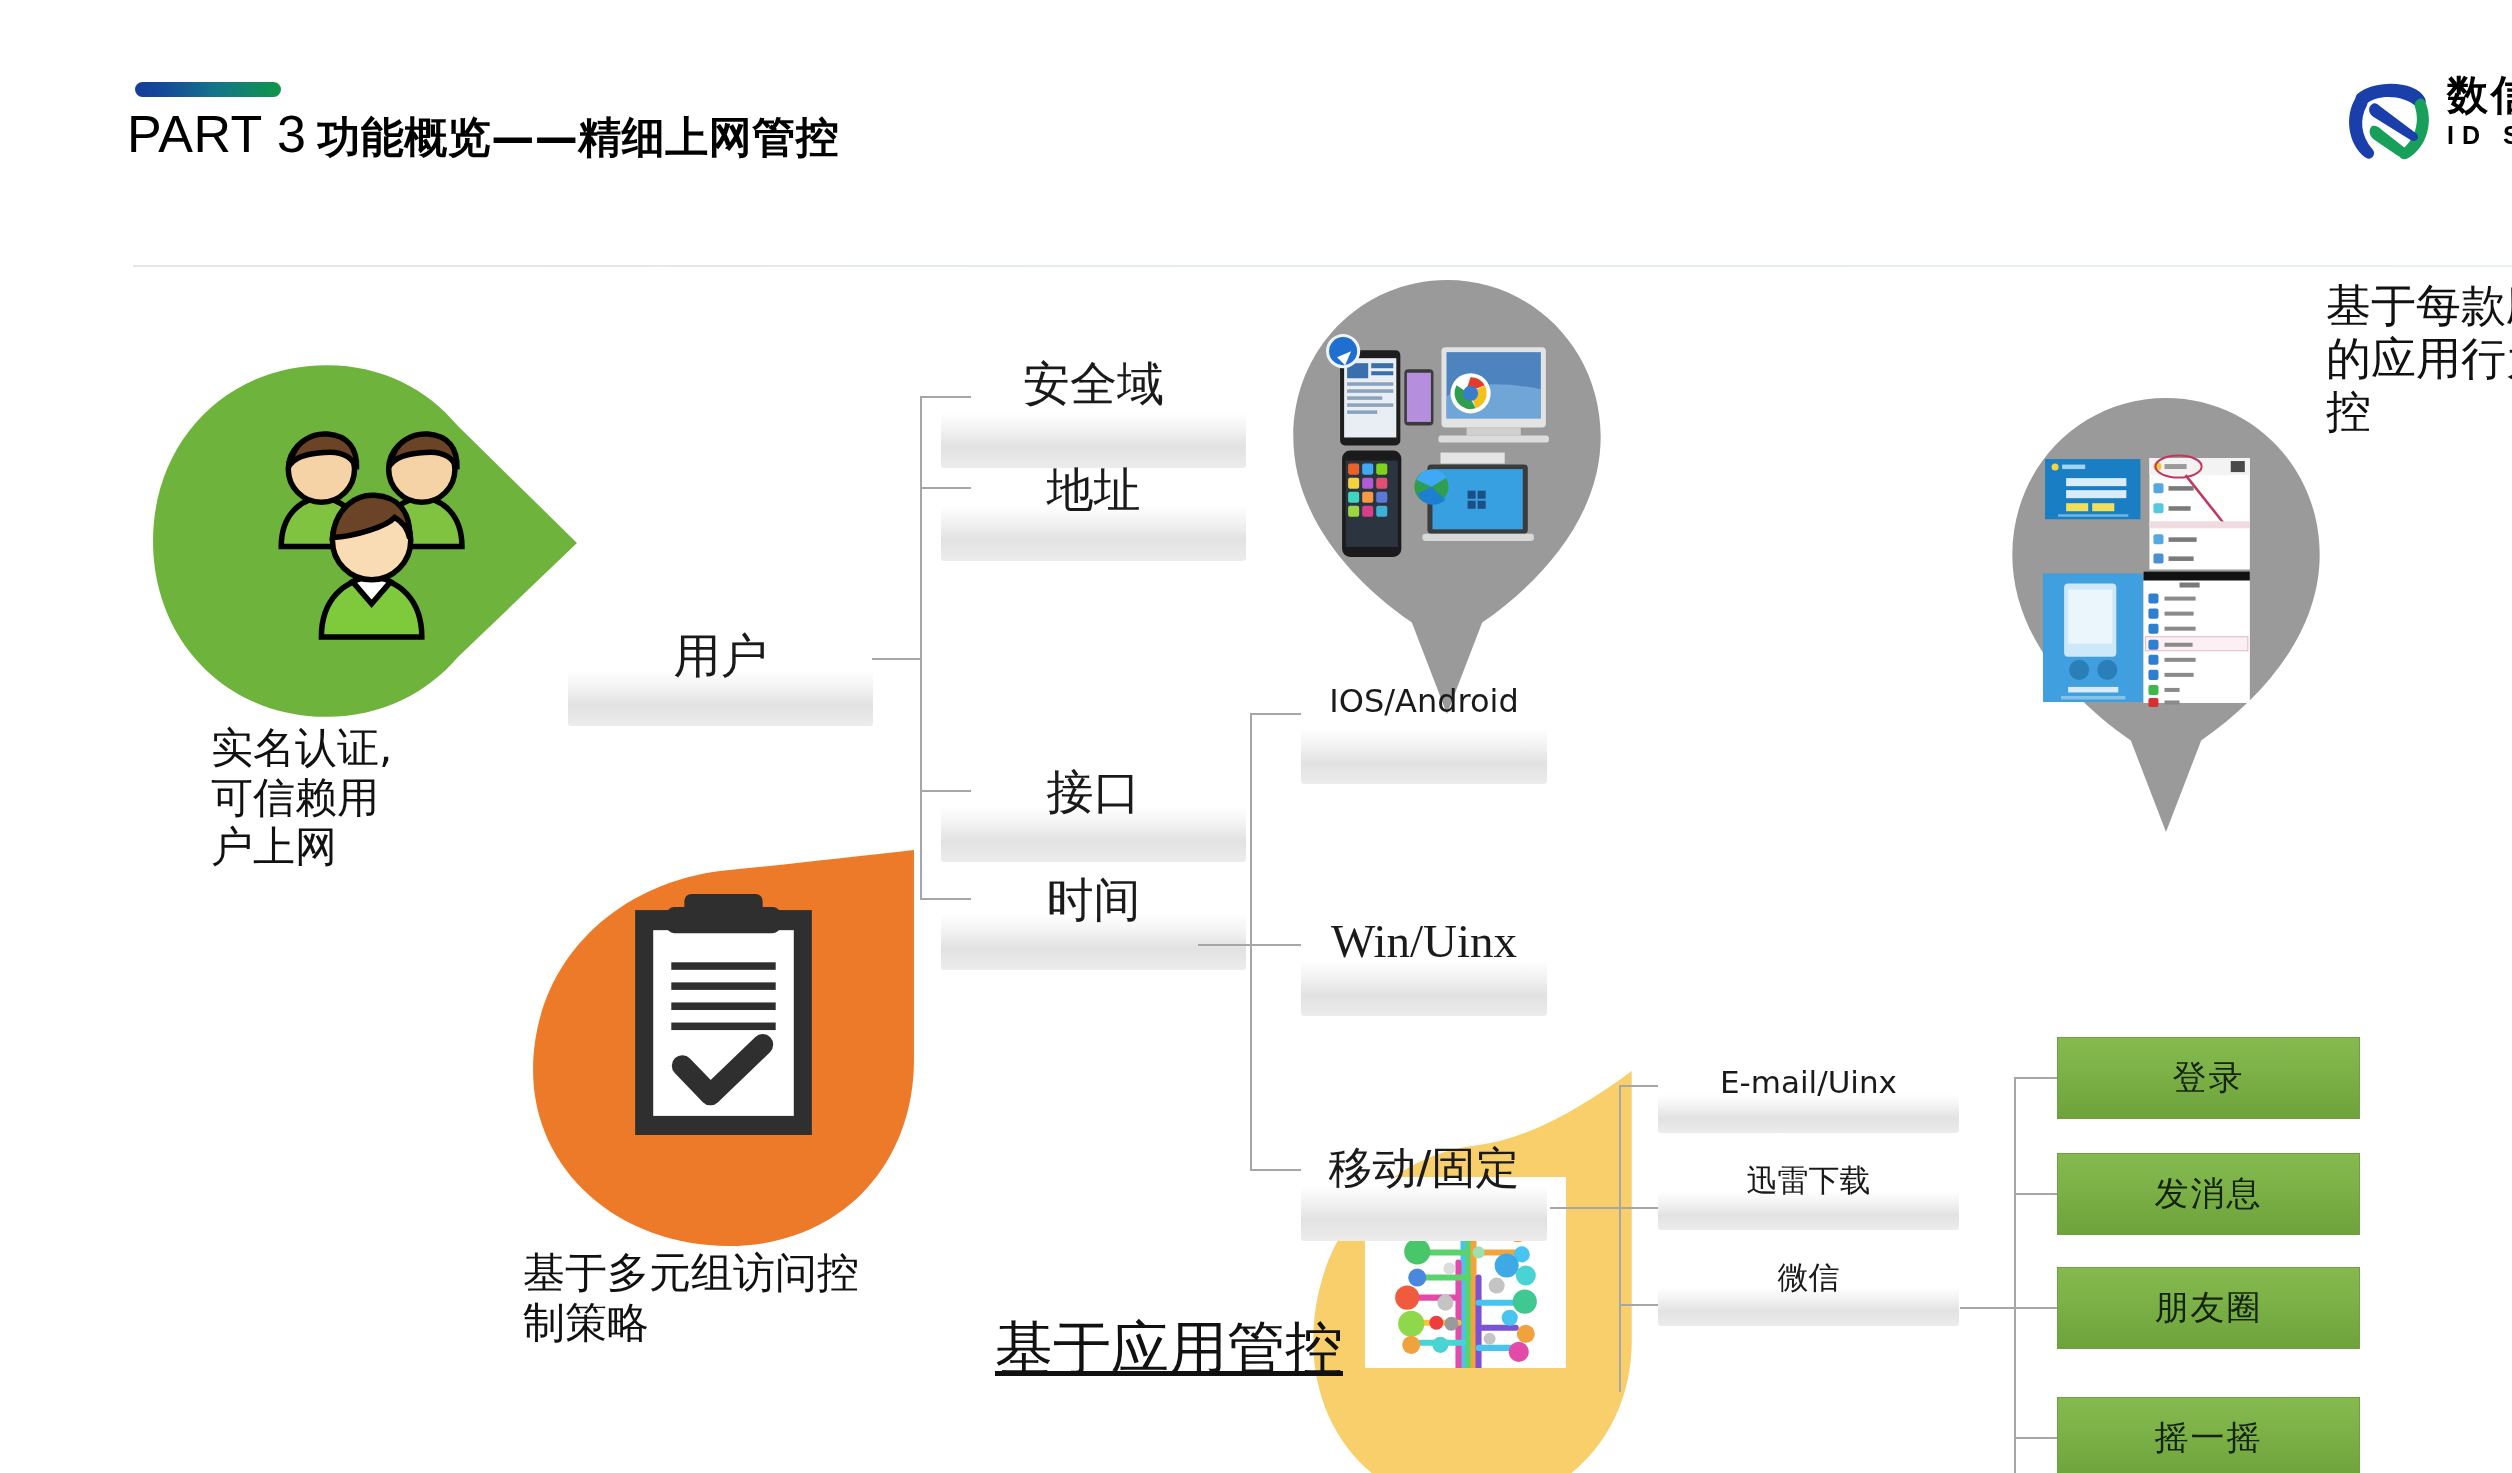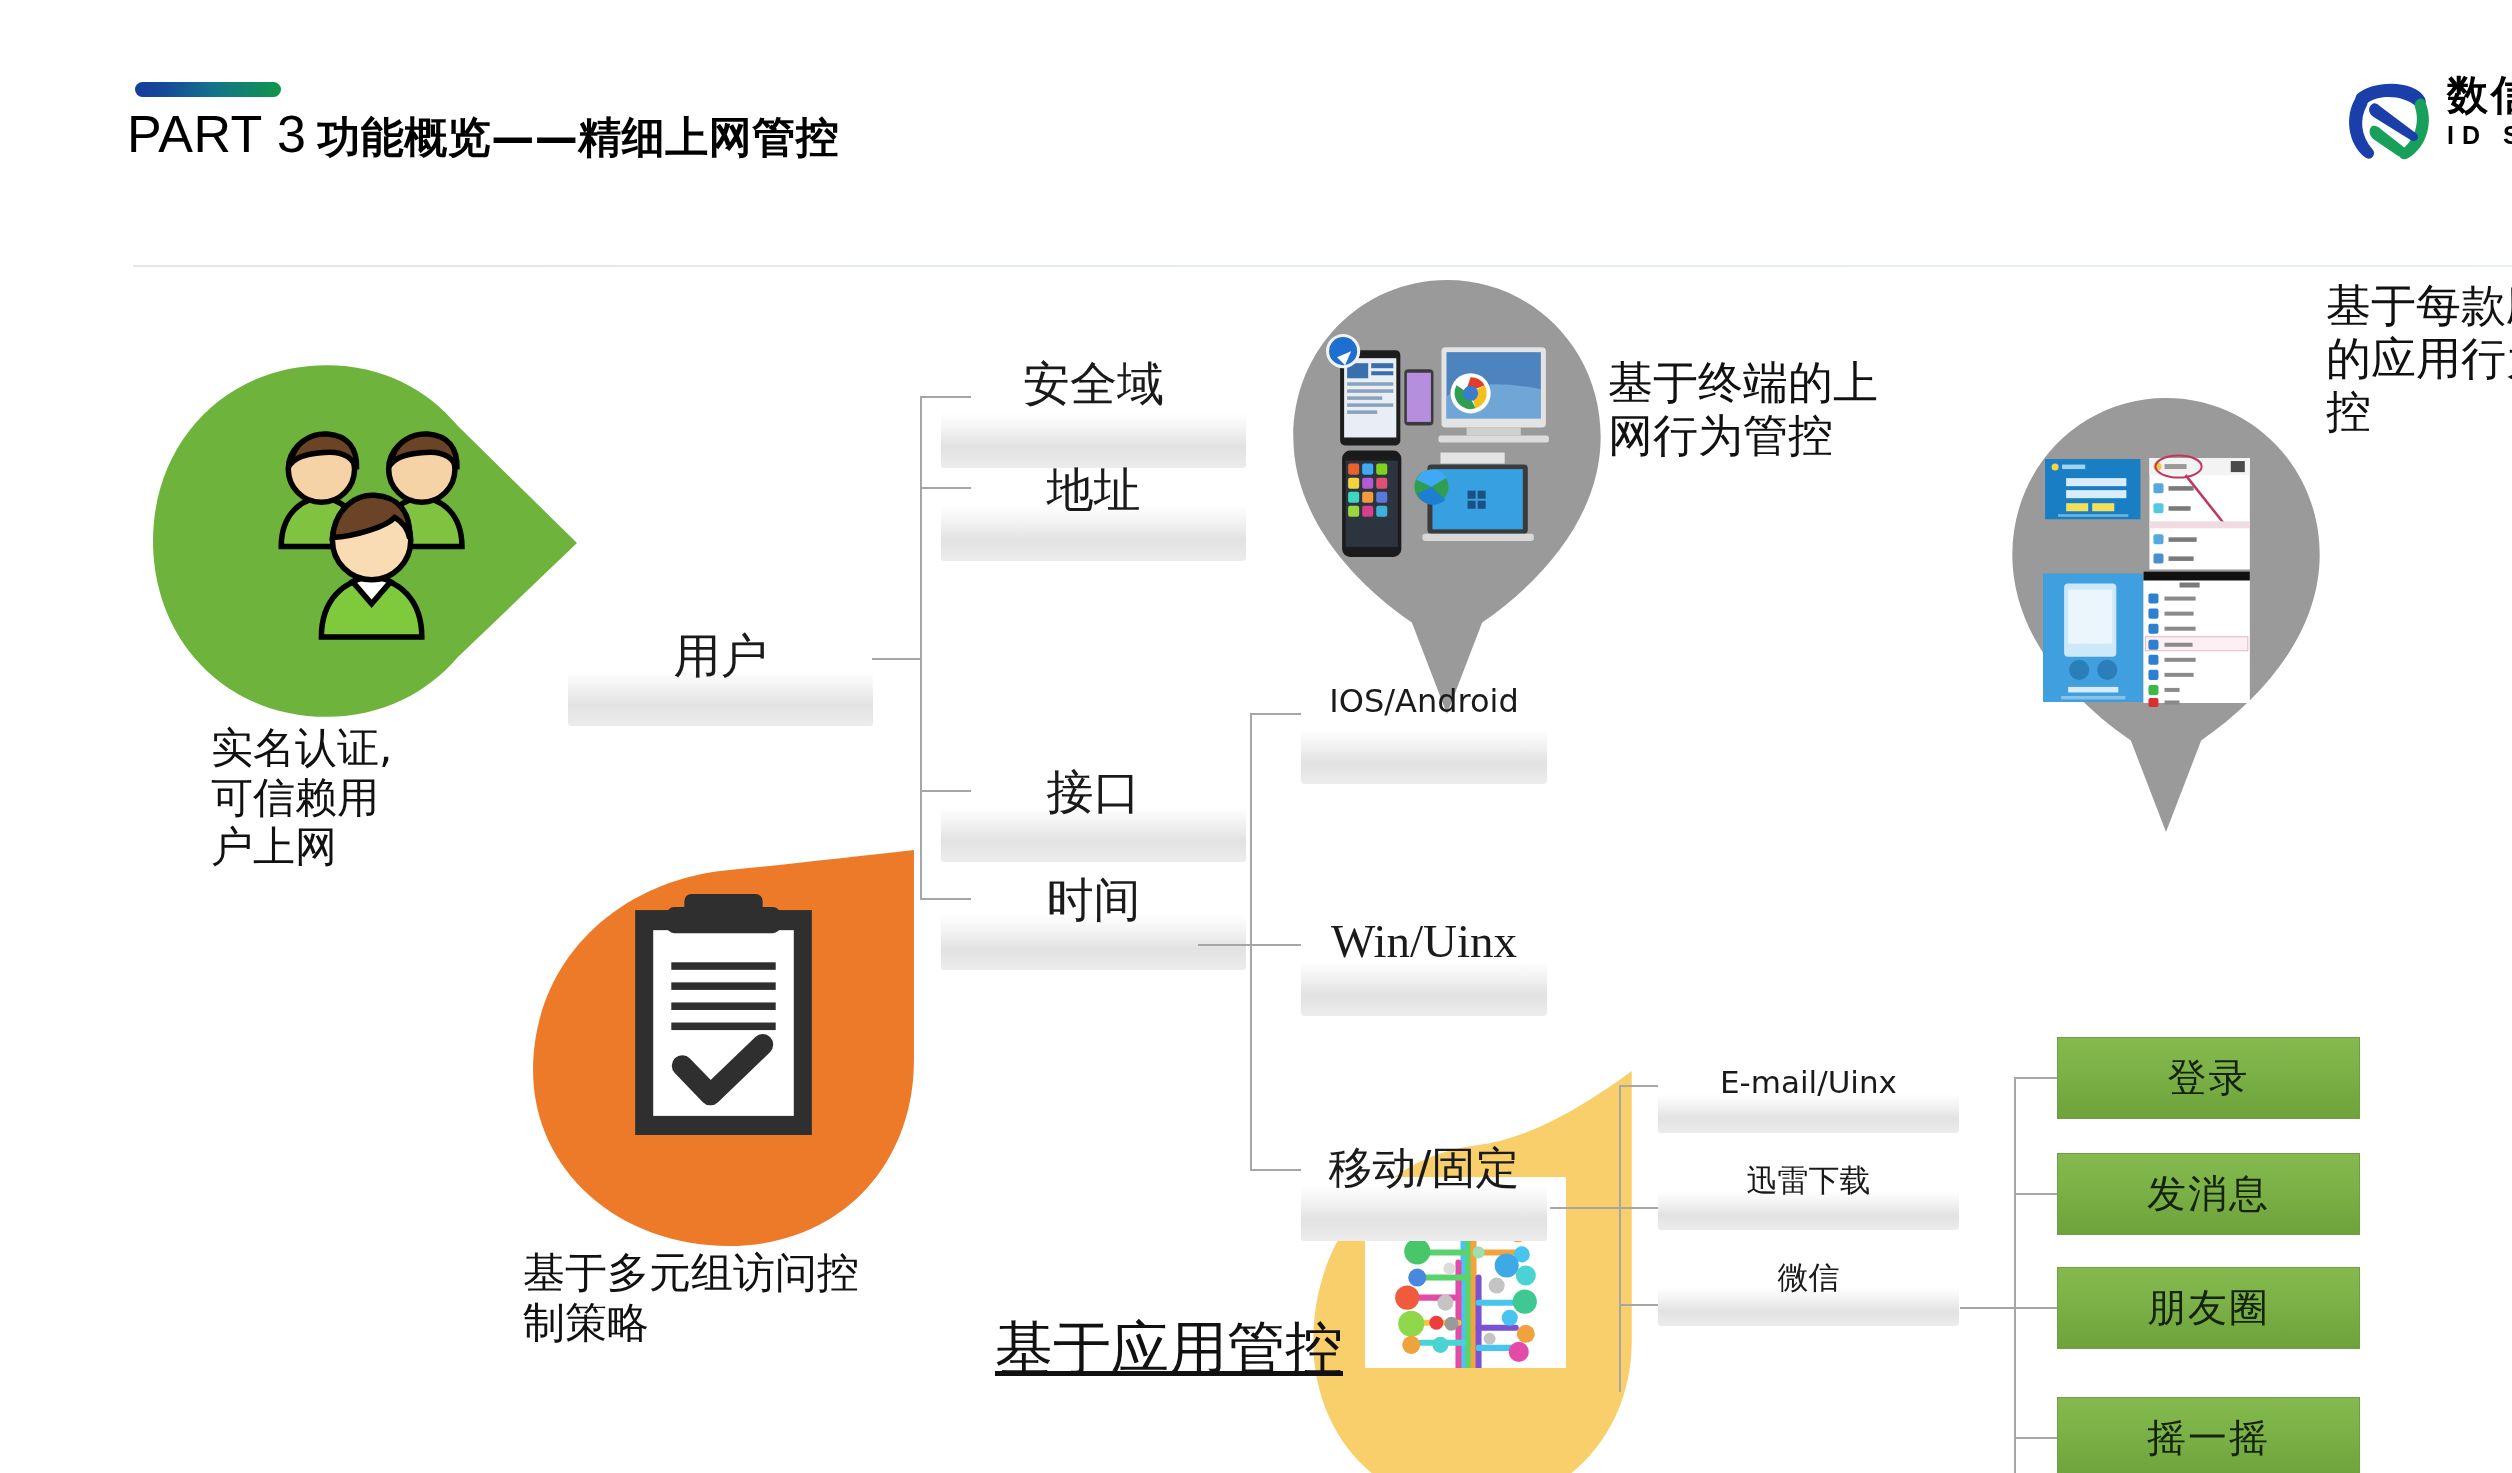--- a/index.html
+++ b/index.html
@@ -38,21 +38,21 @@
   
   .gbar{position:absolute;height:56px;border-radius:3px;
      background:linear-gradient(180deg,#ffffff 0%,#f4f4f4 28%,#e2e2e2 62%,#ececec 100%);}
   .gbar-label{position:absolute;text-align:center;white-space:nowrap;
      color:#1a1a1a;font-family:"DejaVu Sans","Liberation Sans",sans-serif;}
 
   
   .gbox{position:absolute;width:301px;height:80px;
      background:linear-gradient(180deg,#85b94f 0%,#7cb247 40%,#6ea23c 100%);
      border:1px solid #6f9f3f;display:flex;align-items:center;justify-content:center;}
-  .gbox-label{font-size:39px;color:#14230a;letter-spacing:2px;
+  .gbox-label{font-size:34px;color:#14230a;letter-spacing:2px;
      font-family:"DejaVu Sans","Liberation Sans",sans-serif;}
 
   
   .ln{position:absolute;background:#a6a6a6;}
   .ln-h{height:1.5px;}
   .ln-v{width:1.5px;}
 
   
   .cap{position:absolute;color:#111;line-height:1.18;
      font-family:"DejaVu Sans","Liberation Sans",sans-serif;white-space:pre-line;}
@@ -209,22 +209,20 @@
         <rect x="248" y="262" width="128" height="22" fill="#e4e4e4"></rect>
 
         <g transform="translate(196,296)">
           <circle cx="34" cy="34" r="34" fill="#2f9e4f"></circle>
           <path d="M4 20 a34 34 0 0 1 60-4 l-30 18 z" fill="#3fa9f5"></path>
           <path d="M6 48 a34 34 0 0 0 56 12 l-28-26 z" fill="#1d7fd0"></path>
         </g>
       </svg>
     </div>
   </div>
-  <div class="cap" style="left:1608px;top:90px;width:352px;font-size:45px;">基于终端的上
-网行为管控</div>
 
   <div class="pin" style="left:2005px;top:128px;width:322px;height:442px;">
     <svg class="pin-body" viewBox="0 0 640 880" aria-hidden="true">
       <path d="M320 8 C150 8 14 146 14 320 C14 470 120 600 250 690 L320 872
                L390 690 C520 600 626 470 626 320 C626 146 490 8 320 8 Z" fill="#9a9a9a"></path>
     </svg>
     <div style="position:absolute;left:30px;top:55px;width:261px;height:261px;">
       <svg viewBox="0 0 520 520" width="261" height="261" aria-hidden="true">
 
         <rect x="20" y="20" width="190" height="120" fill="#1a7ec4"></rect>

